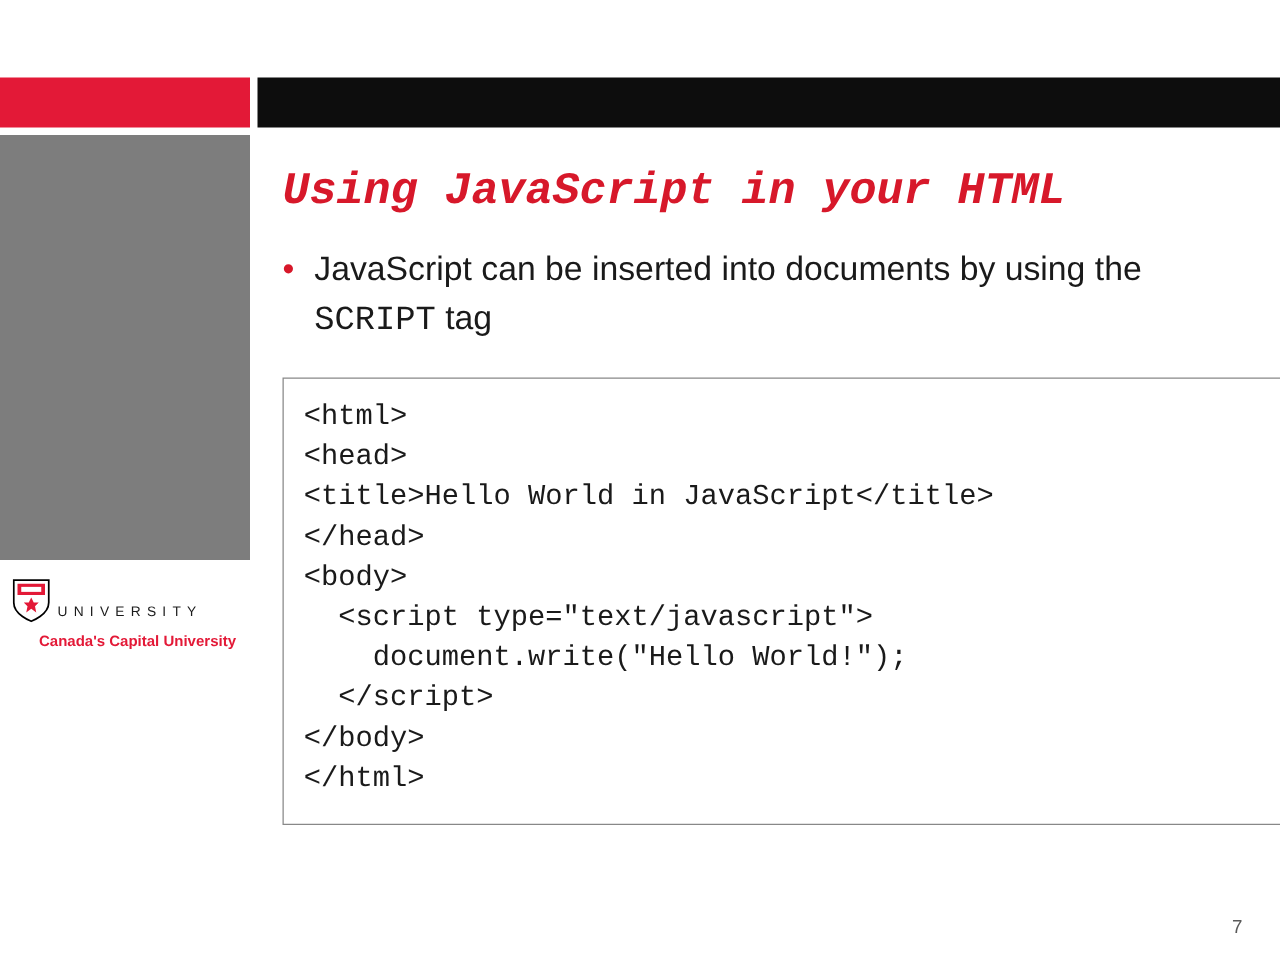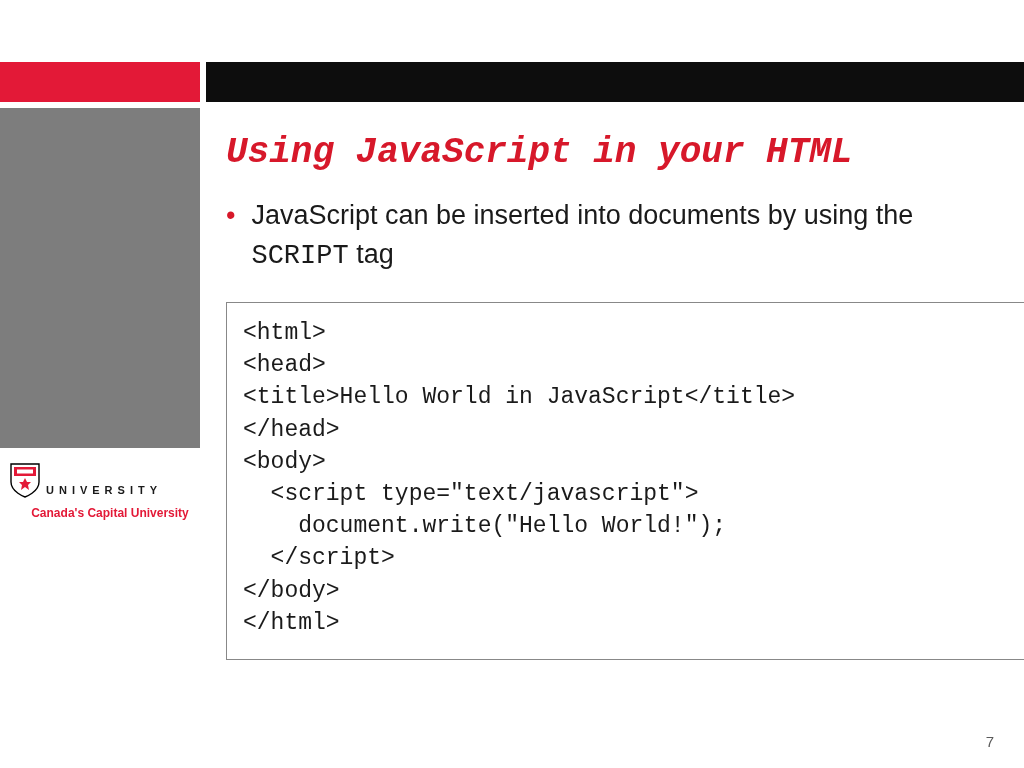--- a/index.html
+++ b/index.html
@@ -74,21 +74,20 @@
     font-size: 30px;
     color: #1a1a1a;
     letter-spacing: -0.5px;
   }
   .logo-univ {
     font-family: Arial, Helvetica, sans-serif;
     font-size: 11px;
     letter-spacing: 5px;
     color: #1a1a1a;
     margin-top: 20px;
-    font-weight: bold;
   }
   .logo-tagline {
     font-family: Arial, Helvetica, sans-serif;
     font-size: 12px;
     font-weight: bold;
     color: #e31937;
     margin-top: 8px;
     text-align: center;
   }
   .title {

